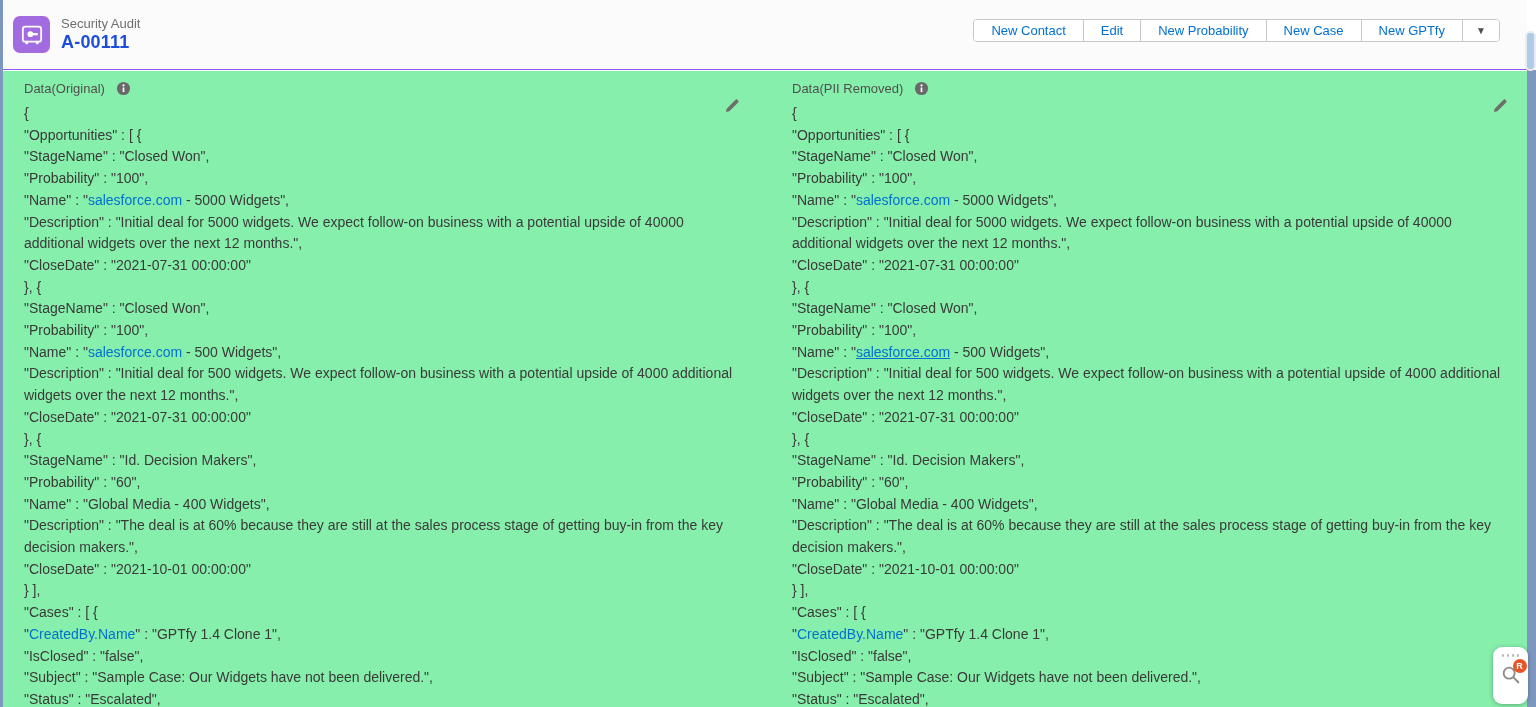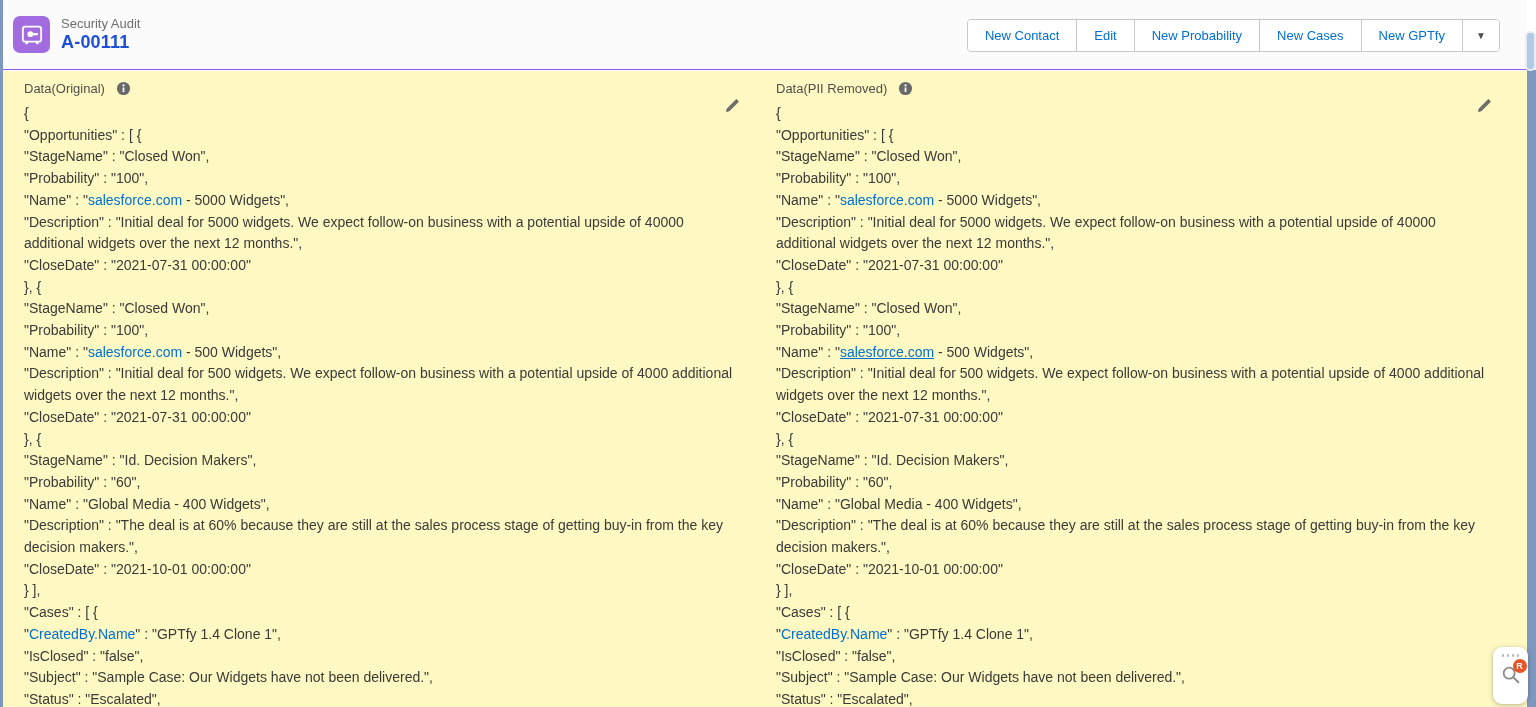--- a/index.html
+++ b/index.html
@@ -20,37 +20,37 @@
     background:#fbfbfb; border-bottom:1px solid #8b5cf6;
   }
   .record-icon {
     position:absolute; left:10px; top:16px; width:37px; height:37px;
     border-radius:7px; background:#a36be0; display:flex; align-items:center; justify-content:center;
   }
   .record-icon svg { width:30px; height:30px; }
   .obj-label { position:absolute; left:58px; top:16px; font-size:13px; color:#706e6b; }
   .rec-title { position:absolute; left:58px; top:32px; font-size:18px; font-weight:700; color:#1d4ed8; letter-spacing:.2px; }
   .btn-group {
-    position:absolute; top:19px; right:27px; height:33px; display:flex;
+    position:absolute; top:19px; right:27px; height:23px; display:flex;
     border:1px solid #c9c7c5; border-radius:4px; background:#fff; overflow:hidden;
   }
   .sf-btn {
     height:100%; border:none; background:#fff; color:#0070d2; font-size:13px;
     font-family:"Liberation Sans", sans-serif; padding:0 17px; cursor:pointer; white-space:nowrap;
   }
   .sf-btn + .sf-btn, .sf-btn-more { border-left:1px solid #c9c7c5;text-align:center; }
   .sf-btn-more {
     width:37px; background:#fff; border-top:none; border-right:none; border-bottom:none;
     color:#514f4d; font-size:10px; cursor:pointer; display:flex; align-items:center; justify-content:center;
   }
   
-  .content { position:absolute; left:3px; top:71px; width:1524px; height:636px; background:#fef9c3; display:flex; }
+  .content { position:absolute; left:3px; top:71px; width:1524px; height:636px; background:#86efac; display:flex; }
   .panel { position:relative; width:721px; }
   .panel.first { margin-left:21px; }
-  .panel.second { margin-left:31px; }
+  .panel.second { margin-left:47px; }
   .panel-label-row { margin-top:9px; display:flex; align-items:center; gap:11px; height:16px; }
   .panel-label { font-size:13px; color:#514f4d; }
   .info-icon { width:15px; height:15px; display:inline-flex; cursor:pointer; }
   .pencil-btn {
     position:absolute; top:26px; right:4px; width:18px; height:18px;
     background:none; border:none; padding:0; cursor:pointer;
   }
   .json-body { margin-top:7px; font-size:14px; line-height:21.7px; color:#3a3a38; }
   .json-line { word-wrap:break-word; }
   .lnk { color:#0070d2; cursor:pointer; }
@@ -87,21 +87,21 @@
       <rect x="10" y="26.5" width="3.4" height="2.6" rx="1.2" fill="#ffffff"></rect>
       <rect x="22.6" y="26.5" width="3.4" height="2.6" rx="1.2" fill="#ffffff"></rect>
     </svg>
   </span>
   <div class="obj-label">Security Audit</div>
   <div class="rec-title">A-00111</div>
   <div class="btn-group">
     <button class="sf-btn">New Contact</button>
       <button class="sf-btn">Edit</button>
       <button class="sf-btn">New Probability</button>
-      <button class="sf-btn">New Cases</button>
+      <button class="sf-btn">New Case</button>
       <button class="sf-btn">New GPTfy</button>
       <button class="sf-btn-more">
         <span>▼</span>
       </button>
   </div>
 </header>
 
 <main class="content">
   <section class="panel first">
     <div class="panel-label-row">

